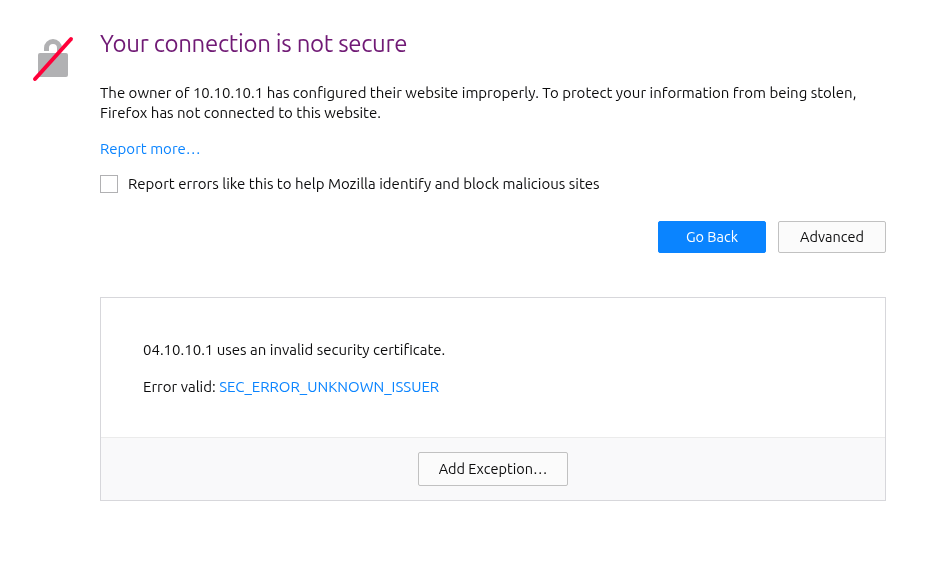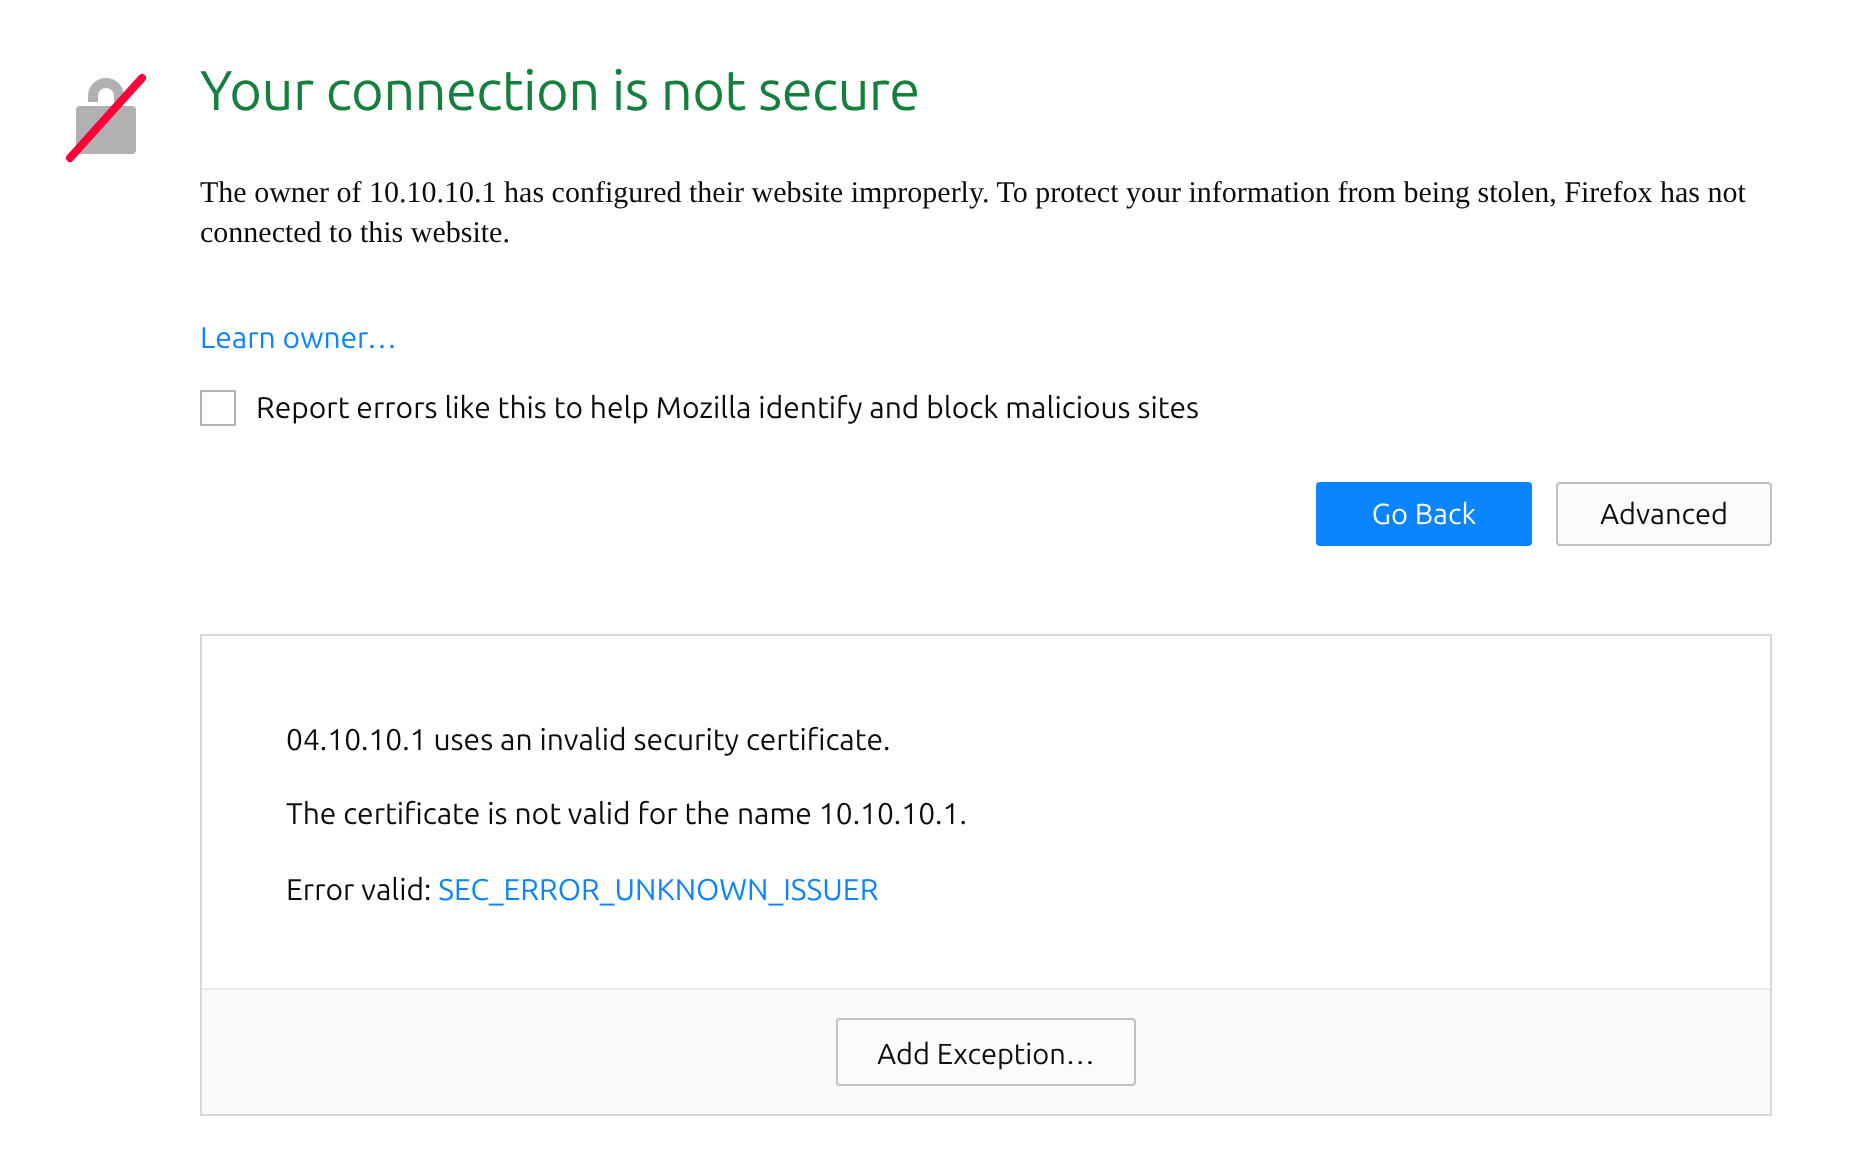--- a/index.html
+++ b/index.html
@@ -18,31 +18,30 @@
       gap: 22px;
     }
     .icon-col {
       flex: 0 0 auto;
       padding-top: 4px;
     }
     .content-col {
       flex: 1 1 auto;
     }
     h1 {
-      font-size: 28px;
+      font-size: 24px;
       font-weight: 400;
-      color: #15803d;
+      color: #701a75;
       margin-bottom: 26px;
       letter-spacing: -0.3px;
     }
     .desc {
       line-height: 1.35;
-      margin-bottom: 32px;
+      margin-bottom: 16px;
       max-width: 820px;
-      font-family: Liberation Serif, serif;
     }
     a.link {
       color: #0a84ff;
       text-decoration: none;
       cursor: pointer;
     }
     .learn-more {
       display: inline-block;
       margin-bottom: 18px;
     }
@@ -127,36 +126,35 @@
         <line x1="7" y1="45" x2="43" y2="5" stroke="#ff0039" stroke-width="4" stroke-linecap="round"></line>
       </svg>
     </span>
   </div>
 
   <div class="content-col">
     <h1>Your connection is not secure</h1>
 
     <p class="desc">The owner of 10.10.10.1 has configured their website improperly. To protect your information from being stolen, Firefox has not connected to this website.</p>
 
-    <a class="link learn-more">Learn owner…</a>
+    <a class="link learn-more">Report more…</a>
 
     <div class="report-row">
       <span class="checkbox"></span>
       <span>Report errors like this to help Mozilla identify and block malicious sites</span>
     </div>
 
     <div class="button-row">
       <button class="btn primary">Go Back</button>
       <button class="btn">Advanced</button>
     </div>
 
     <div class="details-box">
       <div class="details-body">
         <p>04.10.10.1 uses an invalid security certificate.</p>
-        <p>The certificate is not valid for the name 10.10.10.1.</p>
         <p>
           <span>Error valid: </span><a class="error-link">SEC_ERROR_UNKNOWN_ISSUER</a>
         </p>
       </div>
       <div class="details-footer">
         <button class="btn add-exc">Add Exception…</button>
       </div>
     </div>
   </div>
 </div>

